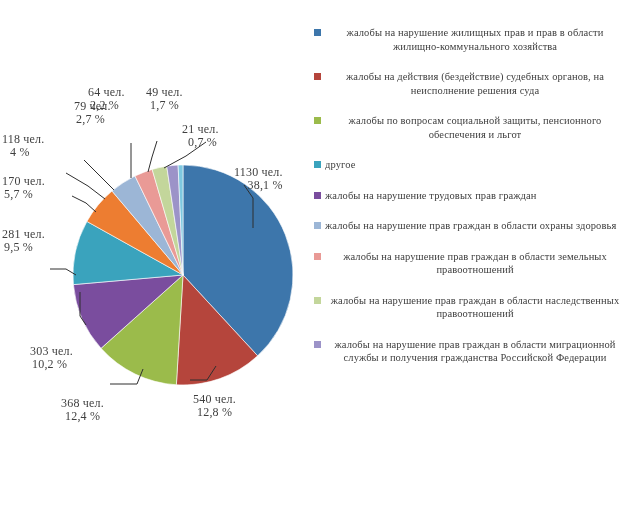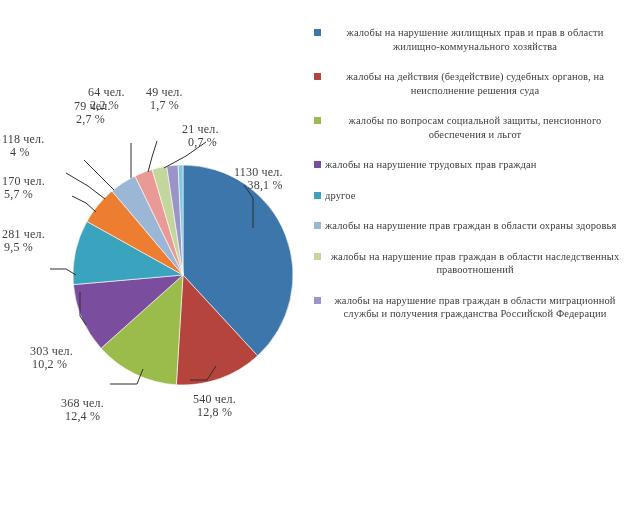--- a/index.html
+++ b/index.html
@@ -179,32 +179,36 @@
       </div>
       <div class="legend-row">
         <span class="legend-swatch" style="background: rgb(181, 69, 60);"></span>
         <span class="legend-label">жалобы на действия (бездействие) судебных органов, на неисполнение решения суда</span>
       </div>
       <div class="legend-row">
         <span class="legend-swatch" style="background: rgb(155, 187, 75);"></span>
         <span class="legend-label">жалобы по вопросам социальной защиты, пенсионного обеспечения и льгот</span>
       </div>
       <div class="legend-row">
+        <span class="legend-swatch" style="background: rgb(58, 163, 189);"></span>
+        <span class="legend-label">другое</span>
+      </div>
+      <div class="legend-row">
         <span class="legend-swatch" style="background: rgb(122, 77, 158);"></span>
         <span class="legend-label">жалобы на нарушение трудовых прав граждан</span>
       </div>
       <div class="legend-row">
-        <span class="legend-swatch" style="background: rgb(58, 163, 189);"></span>
-        <span class="legend-label">другое</span>
-      </div>
-      <div class="legend-row">
         <span class="legend-swatch" style="background: rgb(156, 182, 214);"></span>
         <span class="legend-label">жалобы на нарушение прав граждан в области охраны здоровья</span>
       </div>
       <div class="legend-row">
+        <span class="legend-swatch" style="background: rgb(233, 154, 150);"></span>
+        <span class="legend-label">жалобы на нарушение прав граждан в области земельных правоотношений</span>
+      </div>
+      <div class="legend-row">
         <span class="legend-swatch" style="background: rgb(195, 214, 155);"></span>
         <span class="legend-label">жалобы на нарушение прав граждан в области наследственных правоотношений</span>
       </div>
       <div class="legend-row">
         <span class="legend-swatch" style="background: rgb(156, 147, 200);"></span>
         <span class="legend-label">жалобы на нарушение прав граждан в области миграционной службы и получения гражданства Российской Федерации</span>
       </div>
     </div>
 
 </div>

